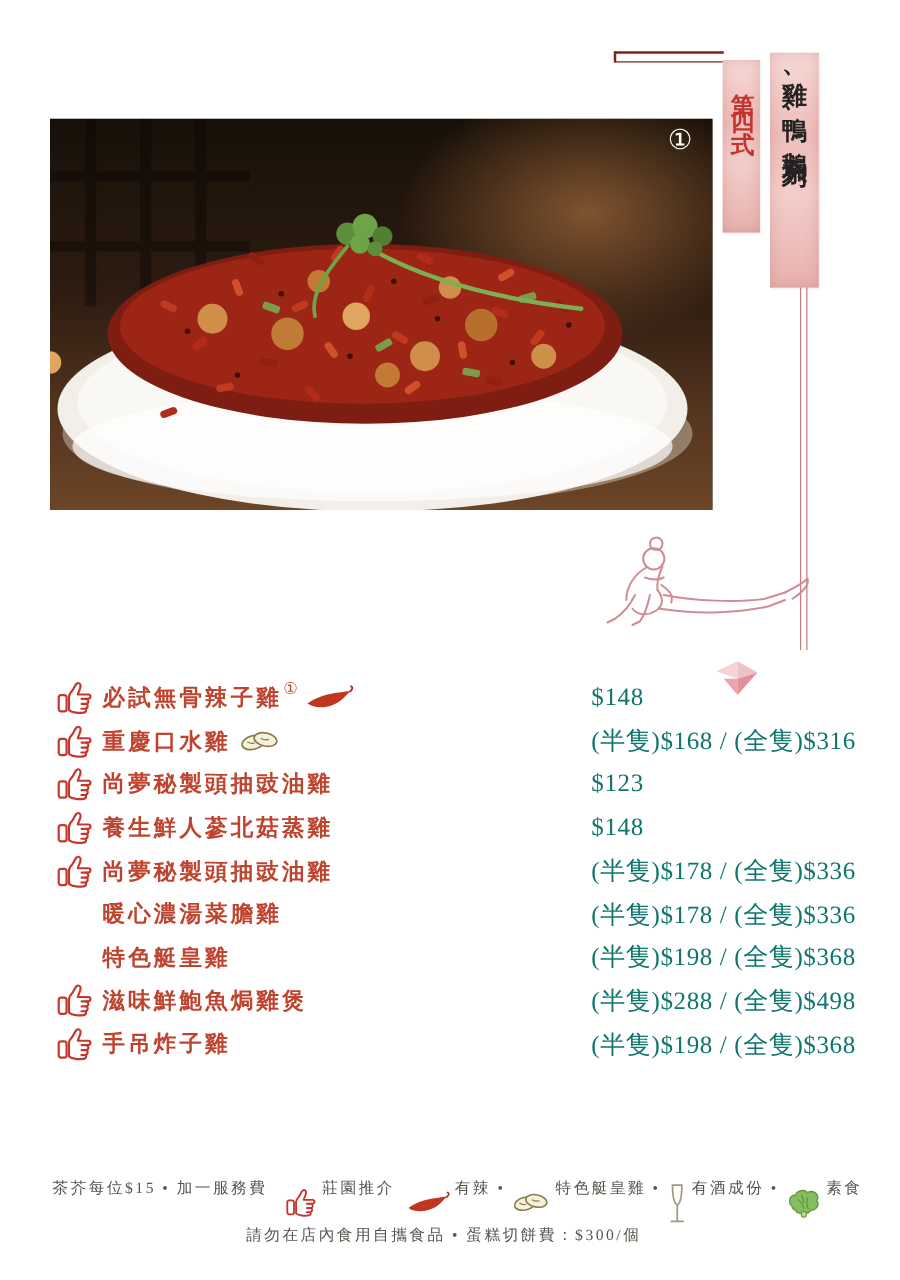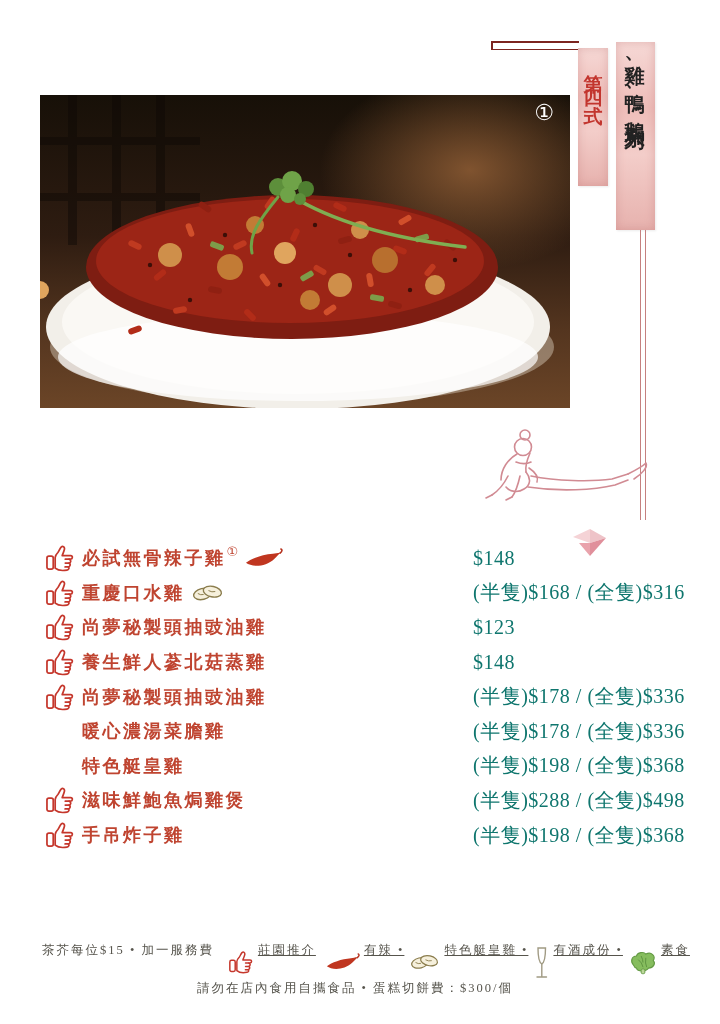--- a/index.html
+++ b/index.html
@@ -45,21 +45,21 @@
   .dish{color:#bf4430;font-size:18px;letter-spacing:2.5px;font-weight:700;white-space:nowrap;text-align:center;}
   .sup{color:#bf4430;font-size:13px;vertical-align:super;margin-left:1px;position:relative;top:-7px;
        font-family:"DejaVu Sans",sans-serif;}
   .dish-icon{margin-left:7px;display:inline-flex;align-items:center;}
   .price{position:absolute;left:398px;color:#0f766e;font-size:20px;letter-spacing:.5px;white-space:nowrap;margin-left:30px;}
 
   
   .footer1{position:absolute;left:42px;top:942px;height:40px;display:flex;
            color:#56544c;font-size:12.5px;letter-spacing:2px;white-space:nowrap;}
   .footer1 .lg-icon{display:inline-flex;align-items:center;}
-  .m-l6{margin-left:6px;} .m-l10{margin-left:10px;} .m-l14{margin-left:14px;} .m-l4{margin-left:4px;text-decoration:underline;}
+  .m-l6{margin-left:6px;} .m-l10{margin-left:10px;} .m-l14{margin-left:14px;} .m-l4{margin-left:4px;}
   .footer2{position:absolute;left:0;right:10px;top:980px;text-align:center;color:#56544c;
            font-size:12.5px;letter-spacing:2px;}
   .hidden-defs{position:absolute;width:0;height:0;overflow:hidden;}
 </style>
 </head>
 <body>
 
 <svg class="hidden-defs" aria-hidden="true">
   <defs>
     <g id="thumb-shape" fill="none" stroke="#c5372c" stroke-width="1.8" stroke-linecap="round" stroke-linejoin="round">

